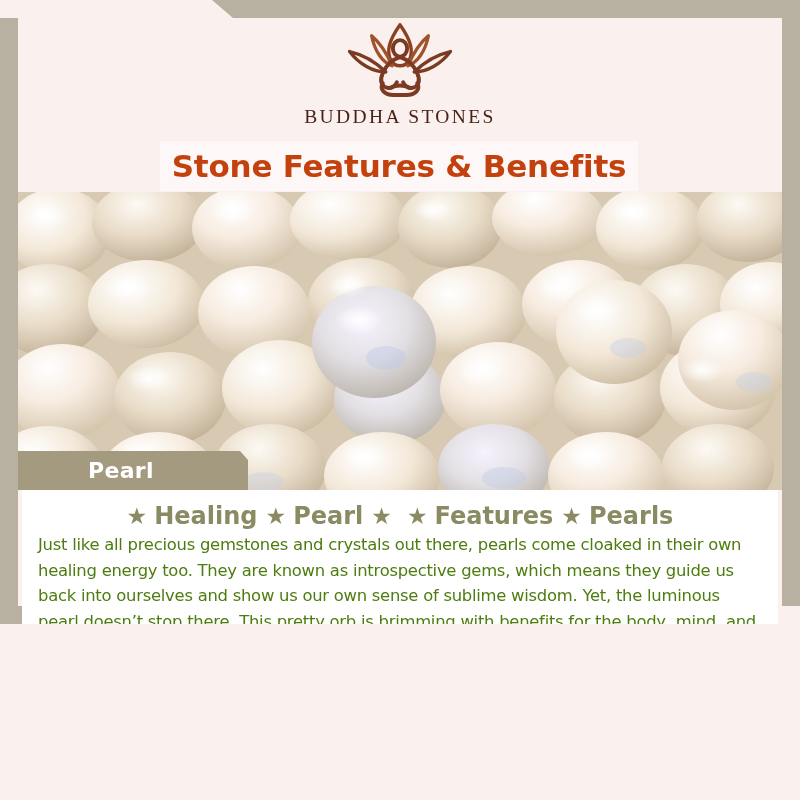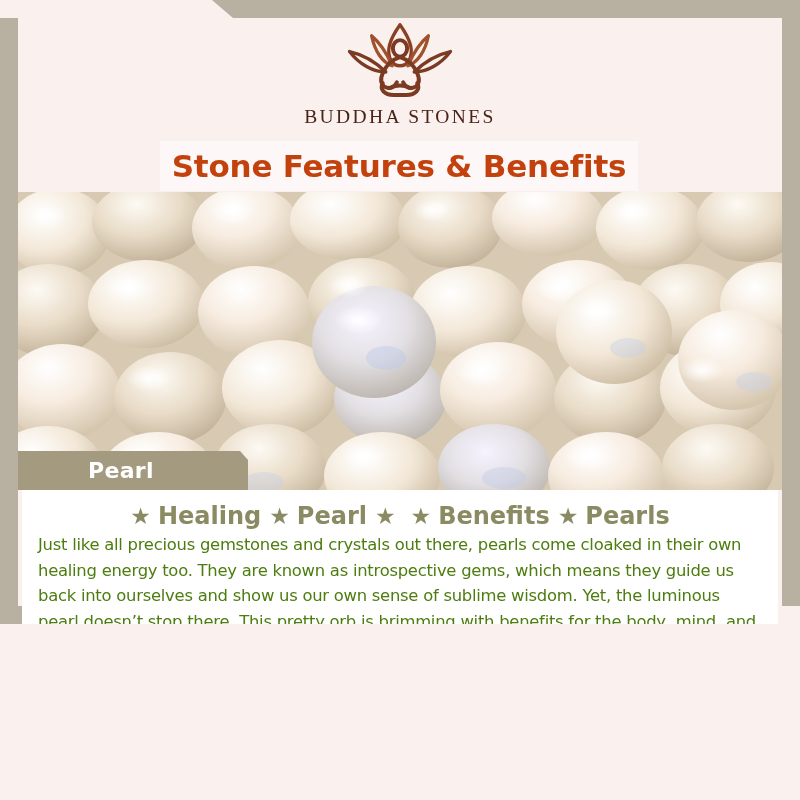--- a/index.html
+++ b/index.html
@@ -288,21 +288,21 @@
       </span>
       <span class="kw">
         <span class="star">★</span>
         <span>Pearl</span>
       </span>
       <span class="kw">
         <span class="star">★</span>
       </span>
       <span class="kw">
         <span class="star">★</span>
-        <span>Benefits</span>
+        <span>Features</span>
       </span>
       <span class="kw">
         <span class="star">★</span>
         <span>Pearls</span>
       </span>
     </div>
 
     <p class="body-text">Just like all precious gemstones and crystals out there, pearls come cloaked in their own healing energy too. They are known as introspective gems, which means they guide us back into ourselves and show us our own sense of sublime wisdom. Yet, the luminous pearl doesn’t stop there. This pretty orb is brimming with benefits for the body, mind, and soul. They also lighten the mind and your mood meaning that you feel a bright spell of optimism and ease wash right over you. Pearls help us to let go of anxiety, nervousness, and that negative inner voice. They inspire sincerity, loyalty, and truth - not just to others but most importantly, to ourselves.</p>
   </div>
 

